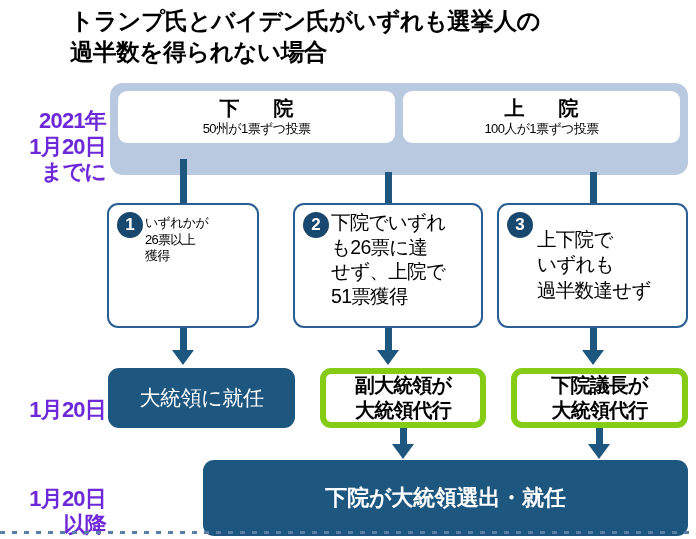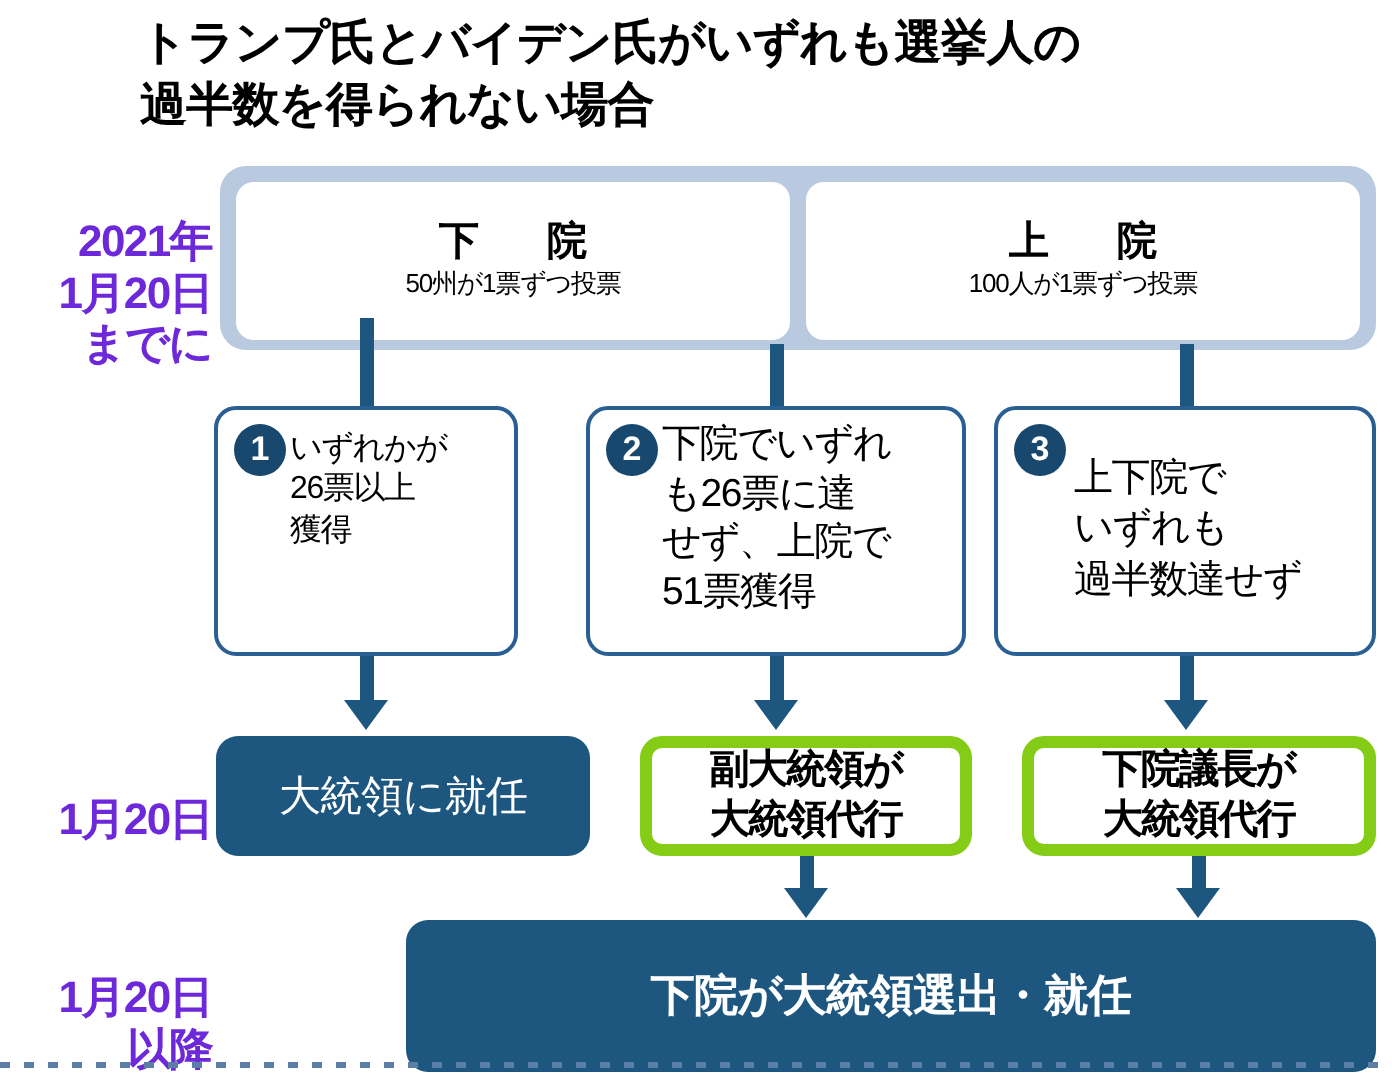--- a/index.html
+++ b/index.html
@@ -57,21 +57,21 @@
     left: 110px;
     top: 83px;
     width: 578px;
     height: 92px;
     background: #b9c9e0;
     border-radius: 13px;
   }
   .chamber-box {
     position: absolute;
     top: 8px;
-    height: 79px;
+    height: 52px;
     background: #ffffff;
     border-radius: 9px;
     display: flex;
     flex-direction: column;
     align-items: center;
     justify-content: center;
     box-sizing: border-box;
   }
   #chamber-house  { left: 8px;   width: 277px; }
   #chamber-senate { left: 293px; width: 277px; }
@@ -138,21 +138,21 @@
     color: #ffffff;
     font-size: 17px;
     font-weight: bold;
     line-height: 26px;
     text-align: center;
     letter-spacing: 0;
   }
   .cond-text {
     position: absolute;
     white-space: pre-line;
-    font-size: 16px;
+    font-size: 13px;
     line-height: 1.28;
     letter-spacing: -0.7px;
     color: #000;
   }
   #cond-1 .cond-text { left: 36px; top: 10px; }
   #cond-2 .cond-text { left: 36px; top: 5px;  font-size: 19.5px; line-height: 1.26; }
   #cond-3 .cond-text { left: 38px; top: 22px; font-size: 19.5px; line-height: 1.30; }
 
   
   .outcome {

